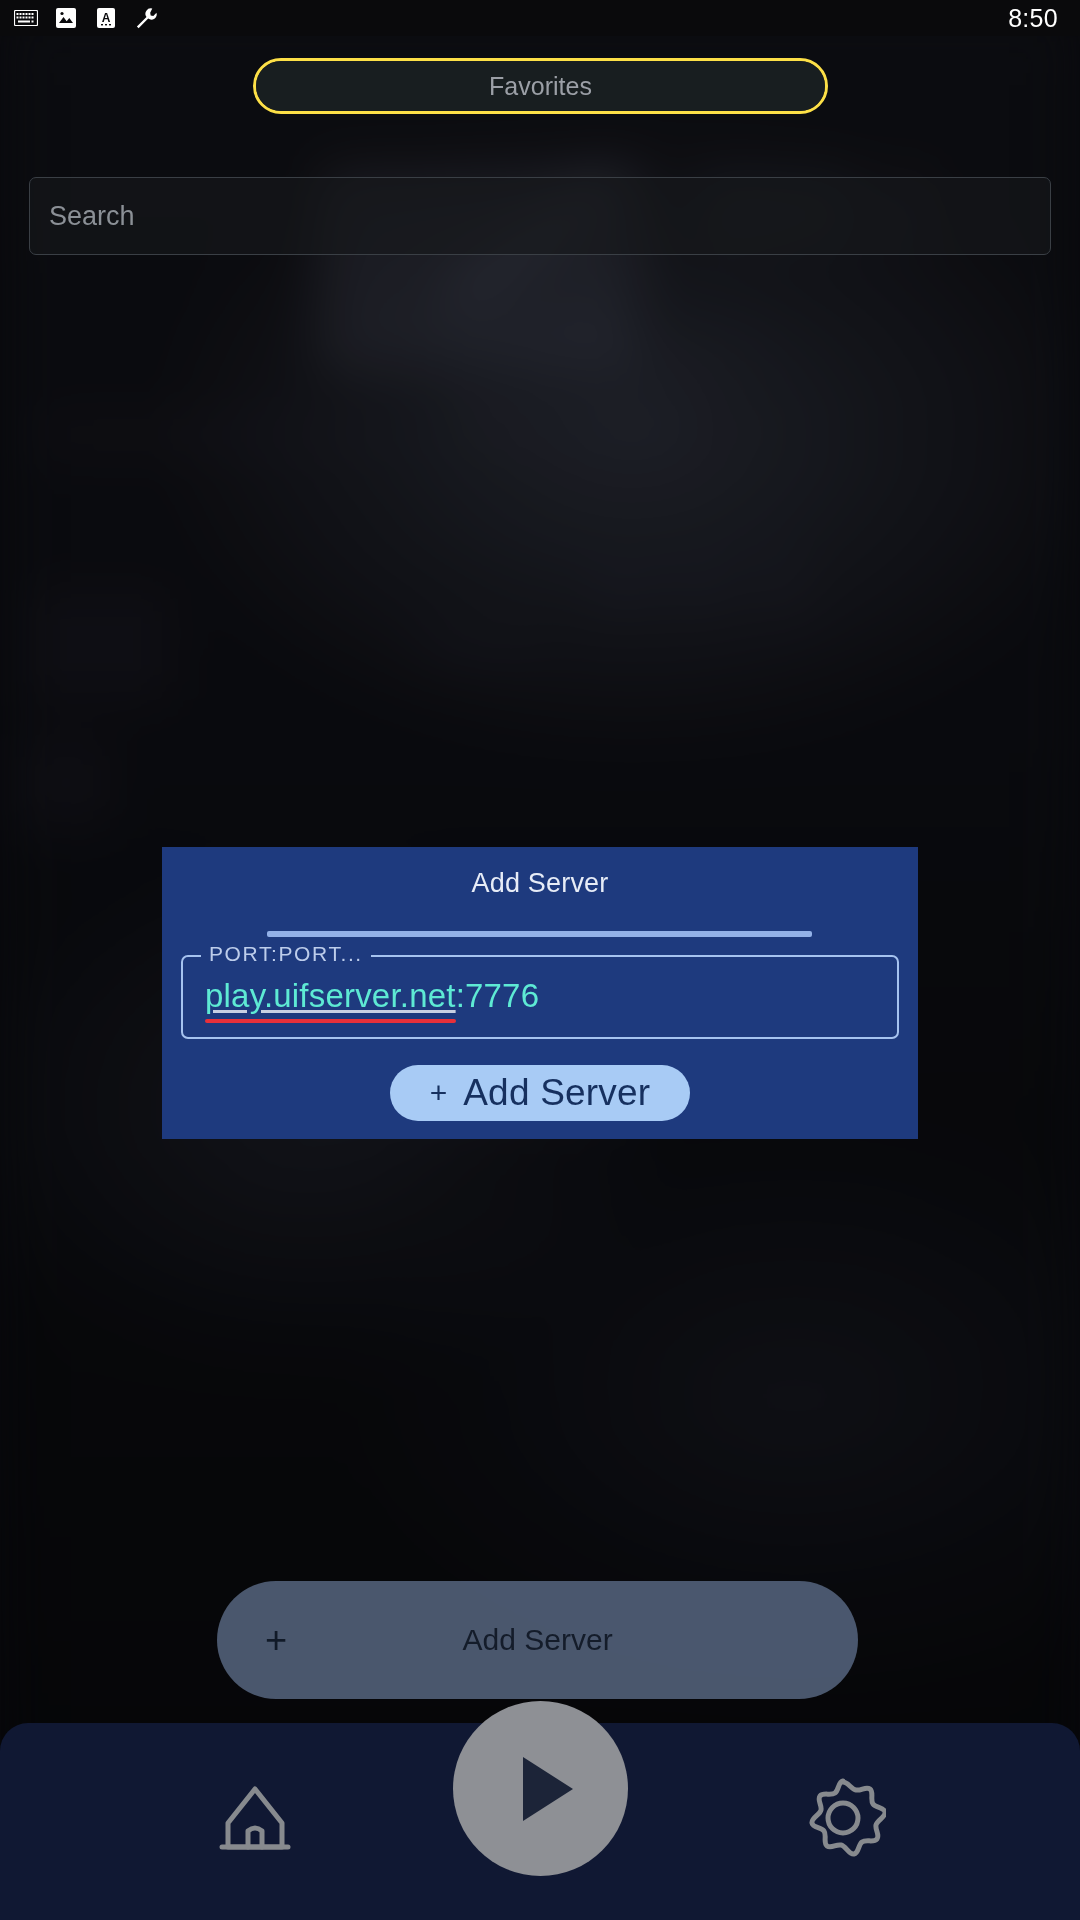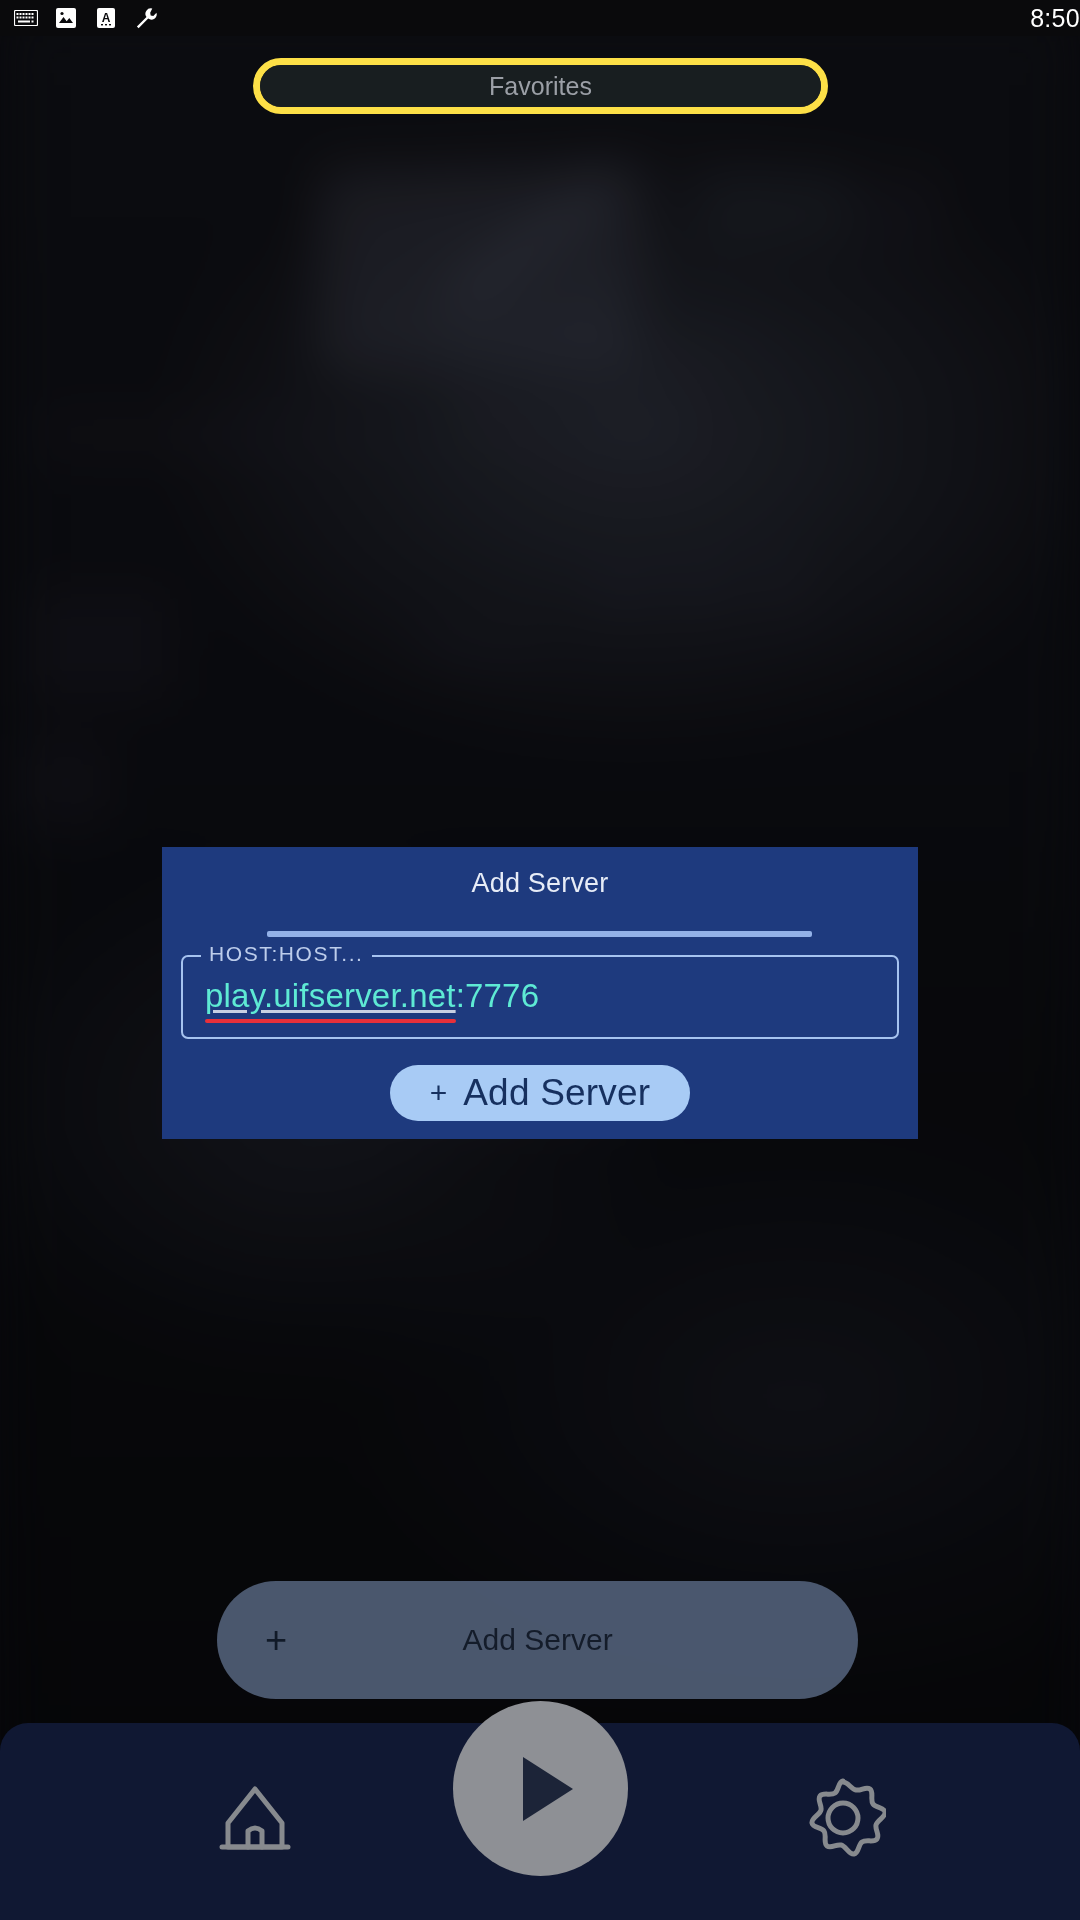--- a/index.html
+++ b/index.html
@@ -44,30 +44,30 @@
   .statusbar {
     position:absolute; top:0; left:0; width:1080px; height:36px;
     background:#0a0a0c;
     display:flex; align-items:center;
     z-index:60;
   }
   .sb-icons { display:flex; align-items:center; gap:12px; padding-left:12px; }
   .sb-ico { width:28px; height:28px; display:flex; align-items:center; justify-content:center; }
   .sb-ico svg { display:block; }
   .sb-clock {
-    margin-left:auto; 
+    margin-left:auto; padding-right:22px;
     color:#ffffff; font-size:25px; letter-spacing:0.3px;
   }
 
   
   .tabs {
     position:absolute; top:58px; left:253px;
     width:575px; height:56px;
     display:flex;
-    border:7px solid #fde047;
+    border:3px solid #fde047;
     border-radius:28px;
     overflow:hidden;
     z-index:20;
   }
   .tab {
     flex:1; display:flex; align-items:center; justify-content:center;
     color:#9b9fa6; font-size:25px;
     background:rgba(26,30,34,0.55);
   }
   .tab.active { background:rgba(30,36,38,0.75); }
@@ -281,28 +281,31 @@
           </svg>
       </span>
     </div>
     <div class="sb-clock">8:50</div>
   </div>
 
   <div class="tabs">
     <div class="tab active">Favorites</div>
   </div>
 
+  <div class="search-box">
+    <span class="ph">Search</span>
+  </div>
 
   <div class="dialog">
     <div class="dlg-title">Add Server</div>
     <div class="dlg-bar"></div>
 
     <div class="field">
       <div class="field-border"></div>
-      <div class="field-legend">HOST:HOST...</div>
+      <div class="field-legend">PORT:PORT...</div>
       <div class="field-value"><span class="misspelled">play.uifserver.net</span><span>:7776</span></div>
     </div>
 
     <button class="dlg-cta">
       <span class="plus">+</span>
       <span class="lbl">Add Server</span>
     </button>
   </div>
 
   <button class="add-pill">

